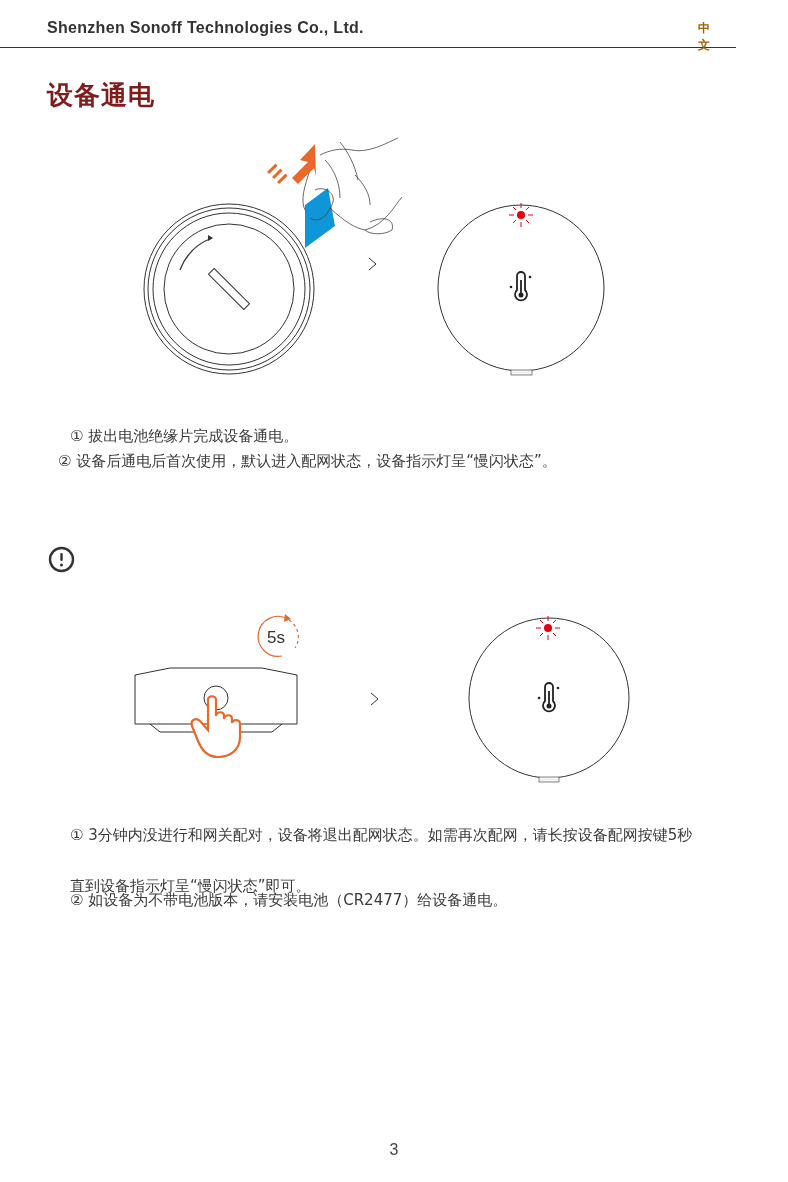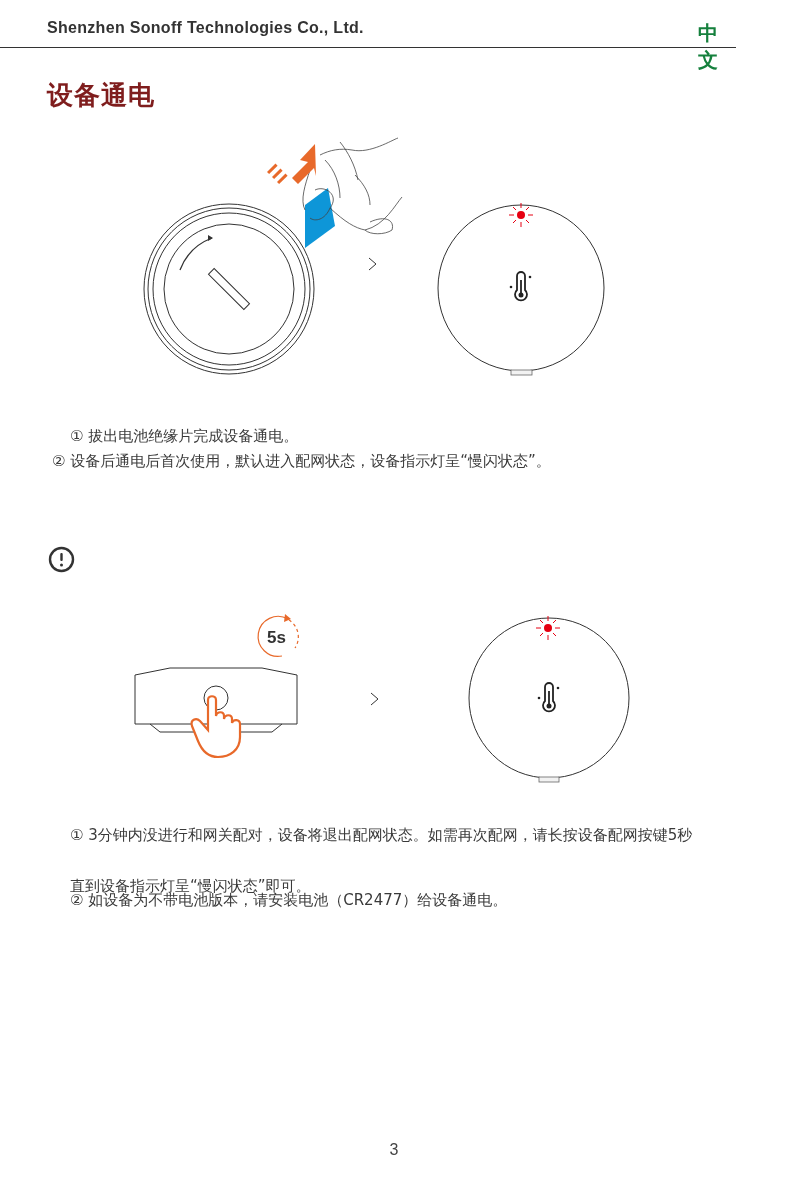--- a/index.html
+++ b/index.html
@@ -1,25 +1,25 @@
 <!DOCTYPE html>
 <html><head>
 <meta charset="utf-8">
 <style>
   * { box-sizing: border-box; margin: 0; padding: 0; }
   html, body { width: 788px; height: 1182px; background: #ffffff; overflow: hidden; }
   body { position: relative; font-family: "DejaVu Sans", "Liberation Sans", sans-serif; color: #333333; }
 
   .header { position: absolute; left: 0; top: 0; width: 736px; height: 48px; border-bottom: 1px solid #333; }
   .company { position: absolute; left: 47px; top: 19px; font-family: "Liberation Sans", sans-serif; font-weight: bold; font-size: 16px; letter-spacing: 0.3px; color: #333; }
-  .lang { position: absolute; left: 698px; top: 20px; font-weight: bold; font-size: 20px; letter-spacing: 4px; color: #15803d; }
+  .lang { position: absolute; left: 698px; top: 20px; font-weight: bold; font-size: 12px; letter-spacing: 4px; color: #a16207; }
 
   .section-title { position: absolute; left: 47px; top: 78px; font-size: 26px; font-weight: bold; color: #7f1d1d; letter-spacing: 1px; }
 
-  .fig { position: absolute; font-weight: bold; }
+  .fig { position: absolute; }
   .fig svg { display: block; }
 
   .step { position: absolute; font-size: 15px; color: #3a3a3a; line-height: 20px; white-space: nowrap; }
   .page-num { position: absolute; left: 0; width: 788px; top: 1141px; text-align: center; font-size: 16px; color: #444; font-family: "Liberation Sans", sans-serif; }
 
   .warn-icon { position: absolute; left: 48px; top: 546px; width: 27px; height: 27px; }
 </style>
 </head>
 <body>
 
@@ -91,21 +91,21 @@
       <path d="M87 86 L87 100 A6 6 0 1 0 95 100 L95 86 A4 4 0 0 0 87 86 Z"></path>
       <line x1="91" y1="90" x2="91" y2="104"></line>
     </g>
     <circle cx="91" cy="105" r="2.5" fill="#222"></circle>
     <circle cx="81" cy="97" r="1.3" fill="#222"></circle>
     <circle cx="100" cy="87" r="1.3" fill="#222"></circle>
   </svg>
 </div>
 
 <div class="step" style="left:70px; top:417px;margin-top:9px;">① 拔出电池绝缘片完成设备通电。</div>
-<div class="step" style="left:52px; top:451px;">② 设备后通电后首次使用，默认进入配网状态，设备指示灯呈“慢闪状态”。</div>
+<div class="step" style="left:58px; top:451px;">② 设备后通电后首次使用，默认进入配网状态，设备指示灯呈“慢闪状态”。</div>
 
 <div class="warn-icon">
   <svg width="27" height="27" viewBox="0 0 27 27">
     <circle cx="13.5" cy="13.5" r="11.5" fill="none" stroke="#333" stroke-width="2.4"></circle>
     <rect x="12.3" y="7" width="2.4" height="8" rx="1" fill="#333"></rect>
     <circle cx="13.5" cy="19" r="1.5" fill="#333"></circle>
   </svg>
 </div>
 
 <div class="fig" style="left:120px; top:600px;">

